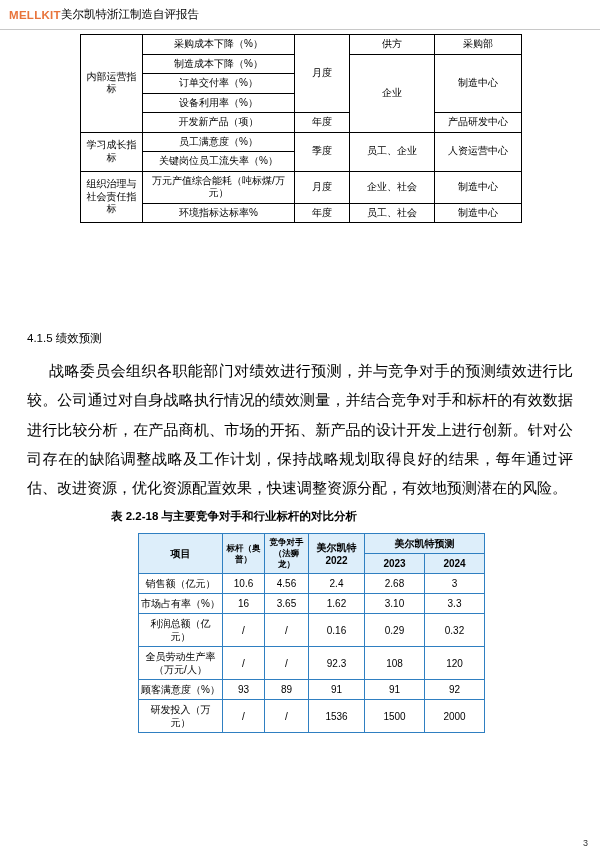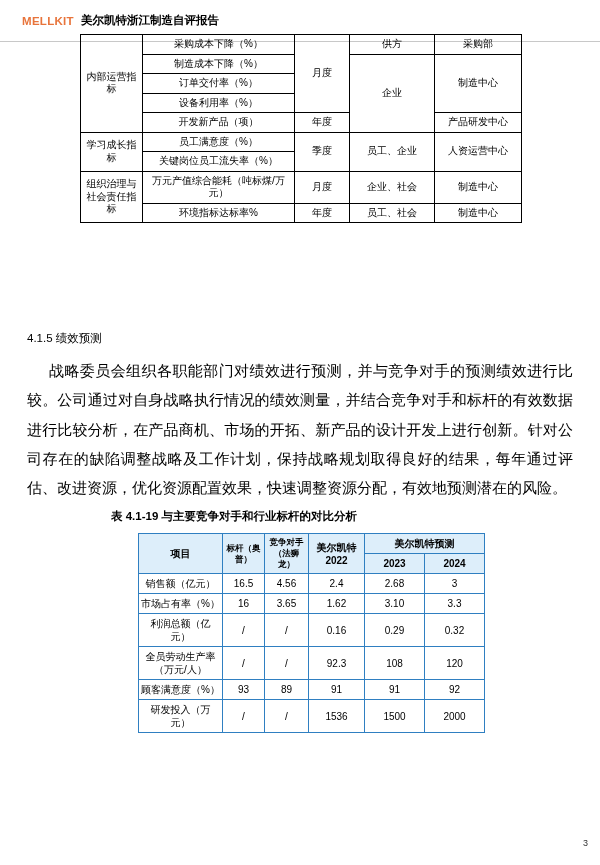--- a/index.html
+++ b/index.html
@@ -15,37 +15,36 @@
     position: relative;
     overflow: hidden;
   }
 
   
   .page-header {
     position: absolute;
     top: 0;
     left: 0;
     width: 600px;
-    height: 42px;
+    height: 30px;
     border-bottom: 1px solid #c8c8c8;
     box-sizing: border-box;
     display: flex;
     align-items: center;
-    padding-left: 22px;
+    padding-left: 9px;
   }
   .brand {
     color: #e8743b;
     font-size: 11.5px;
     font-weight: bold;
     letter-spacing: 0.3px;
   }
   .header-title {
     font-size: 11.5px;
-    font-weight: bold;
-    margin-left: 7px;
+    font-weight: normal;
     color: #000;
   }
 
   
   .table1 {
     position: absolute;
     top: 34px;
     left: 80px;
     width: 441px;
     border-collapse: collapse;
@@ -206,21 +205,21 @@
       <td>年度</td>
       <td>员工、社会</td>
       <td>制造中心</td>
     </tr>
   </tbody>
 </table>
 
 <div class="sec-heading">4.1.5 绩效预测</div>
 <div class="body-para">战略委员会组织各职能部门对绩效进行预测，并与竞争对手的预测绩效进行比较。公司通过对自身战略执行情况的绩效测量，并结合竞争对手和标杆的有效数据进行比较分析，在产品商机、市场的开拓、新产品的设计开发上进行创新。针对公司存在的缺陷调整战略及工作计划，保持战略规划取得良好的结果，每年通过评估、改进资源，优化资源配置效果，快速调整资源分配，有效地预测潜在的风险。</div>
 
-<div class="table-caption">表 4.1-19 与主要竞争对手和行业标杆的对比分析</div>
+<div class="table-caption">表 2.2-18 与主要竞争对手和行业标杆的对比分析</div>
 
 <table class="table2">
   <colgroup>
     <col class="t2-c1">
       <col class="t2-c2">
       <col class="t2-c3">
       <col class="t2-c4">
       <col class="t2-c5">
       <col class="t2-c6">
   </colgroup>
@@ -233,21 +232,21 @@
 2022</td>
       <td colspan="2" class="hd">美尔凯特预测</td>
     </tr>
     <tr>
       <td class="hd">2023</td>
       <td class="hd">2024</td>
     </tr>
 
     <tr>
       <td class="rowlabel">销售额（亿元）</td>
-      <td>16.5</td>
+      <td>10.6</td>
       <td>4.56</td>
       <td>2.4</td>
       <td>2.68</td>
       <td>3</td>
     </tr>
     <tr>
       <td class="rowlabel">市场占有率（%）</td>
       <td>16</td>
       <td>3.65</td>
       <td>1.62</td>

